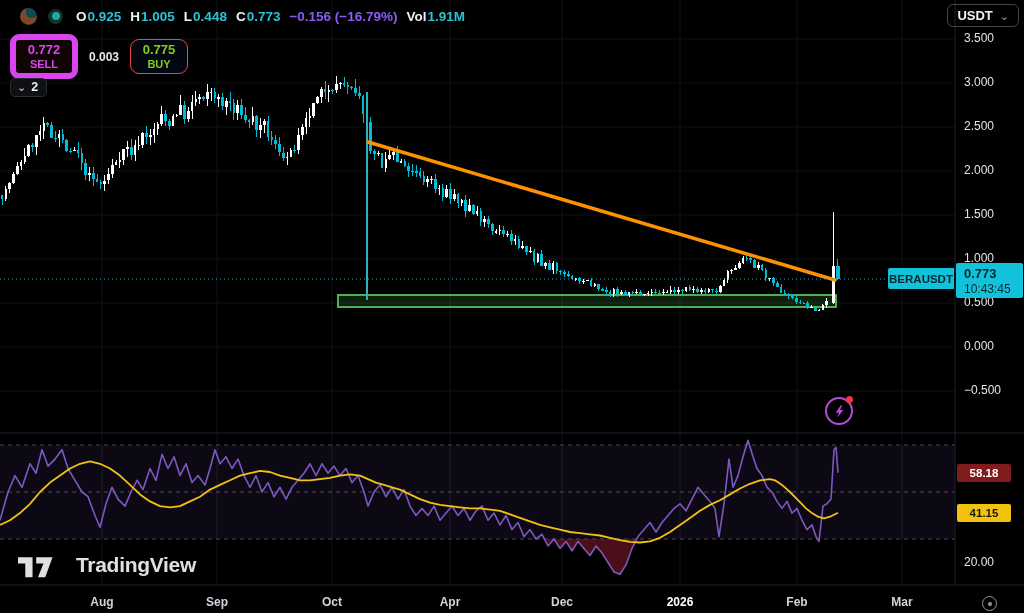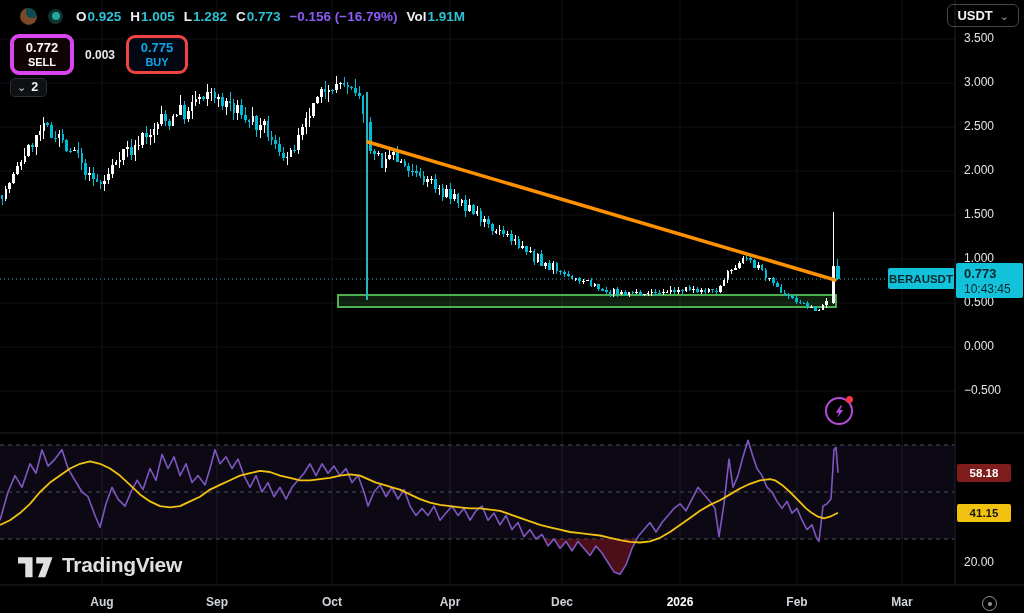--- a/index.html
+++ b/index.html
@@ -18,22 +18,22 @@
   .ohlc b{color:#eef1f4;font-weight:700;}
   .ohlc i{color:#2ec1d4;font-style:normal;font-weight:600;margin-left:1px;}
   .chg{color:#8b5cf6;font-weight:600;}
   .usdt{position:absolute;right:5px;top:4px;z-index:10;display:flex;align-items:center;gap:7px;
     border:1px solid #43464f;border-radius:6px;padding:3px 9px;color:#f0f1f3;font-size:13px;font-weight:700;cursor:pointer;text-align:right;}
   .usdt .chev{color:#9aa0aa;font-size:11px;font-weight:400;line-height:8px;}
 
   
   .trade{position:absolute;left:10px;top:34px;display:flex;align-items:center;gap:11px;z-index:10;}
   .tbtn{width:56px;height:33px;border-radius:9px;display:flex;flex-direction:column;align-items:center;justify-content:center;line-height:14px;cursor:pointer;}
-  .sellbtn{border:4px solid #d946ef;background:rgba(242,54,69,.07);color:#ffffff;}
-  .buybtn{border:3px solid #ef4444;background:rgba(46,99,255,.07);color:#0ea5e9;}
+  .sellbtn{border:6px solid #d946ef;background:rgba(242,54,69,.07);color:#d946ef;}
+  .buybtn{border:1px solid #ef4444;background:rgba(46,99,255,.07);color:#84cc16;}
   .tbtn .p{font-size:13px;font-weight:700;}
   .tbtn .l{font-size:11px;font-weight:700;}
   .spread{color:#e8e9eb;font-size:12px;font-weight:600;}
   .objcount{position:absolute;left:10px;top:78px;z-index:10;display:flex;align-items:center;gap:5px;
     background:#0e1013;border:1px solid #2b2e36;border-radius:5px;padding:1px 8px 2px 6px;color:#eef0f3;font-size:12.5px;font-weight:700;cursor:pointer;}
   .objcount .chev{font-size:11px;color:#d5d7db;font-weight:400;line-height:10px;}
 
   
   #price-axis{position:absolute;left:955px;top:0;width:69px;height:500px;z-index:3;}
   .ptick{position:absolute;left:9px;color:#e2e4e8;font-size:12px;font-weight:500;}
@@ -48,21 +48,21 @@
     z-index:6;border-radius:2px;display:flex;flex-direction:column;justify-content:center;padding-left:8px;box-sizing:border-box;}
   .pricelabel .pv{font-size:13px;font-weight:600;line-height:16px;}
   .pricelabel .cd{font-size:12px;font-weight:400;line-height:14px;}
   .rsival{position:absolute;left:957px;width:54px;height:18px;border-radius:2px;display:flex;align-items:center;justify-content:center;
     font-size:11.5px;font-weight:600;z-index:5;}
   .rsival.purple{top:464px;background:#7f1d1d;color:#fff;}
   .rsival.yellow{top:504px;background:#f2c211;color:#161616;}
   .rsiaxis{position:absolute;left:964px;top:555px;color:#e2e4e8;font-size:12px;font-weight:500;z-index:3;}
 
   
-  .watermark{position:absolute;left:18px;top:551px;display:flex;align-items:center;gap:4px;z-index:4;cursor:pointer;}
+  .watermark{position:absolute;left:18px;top:551px;display:flex;align-items:center;gap:18px;z-index:4;cursor:pointer;}
   .watermark .wtext{color:#dfe0e2;font-size:21px;font-weight:700;letter-spacing:-0.3px;}
 
   
   .flashbtn{position:absolute;left:825px;top:397px;width:28px;height:28px;border:2px solid #b44bd8;border-radius:50%;
     box-sizing:border-box;z-index:6;display:flex;align-items:center;justify-content:center;cursor:pointer;}
   .flashbtn .dot{position:absolute;right:-2px;top:-3px;width:7px;height:7px;border-radius:50%;background:#f23645;}
   .tzicon{position:absolute;left:982px;top:596px;width:13px;height:13px;border:1.5px solid #9598a1;border-radius:50%;
     z-index:4;display:flex;align-items:center;justify-content:center;}
   .tzicon i{width:4px;height:4px;border-radius:50%;background:#9598a1;display:block;}
 </style>
@@ -552,21 +552,21 @@
     </div>
 
   <div class="topbar">
     <span class="coin"></span>
     <span class="statusdot">
         <span></span>
       </span>
     <span class="ohlc">
       <span><b>O</b><i>0.925</i></span>
       <span><b>H</b><i>1.005</i></span>
-      <span><b>L</b><i>1.282</i></span>
+      <span><b>L</b><i>0.448</i></span>
       <span><b>C</b><i>0.773</i></span>
       <span class="chg">−0.156 (−16.79%)</span>
       <span><b>Vol</b><i>1.91M</i></span>
     </span>
   </div>
   <div class="usdt">
     <span>USDT</span>
     <span class="chev">⌄</span>
   </div>
 

